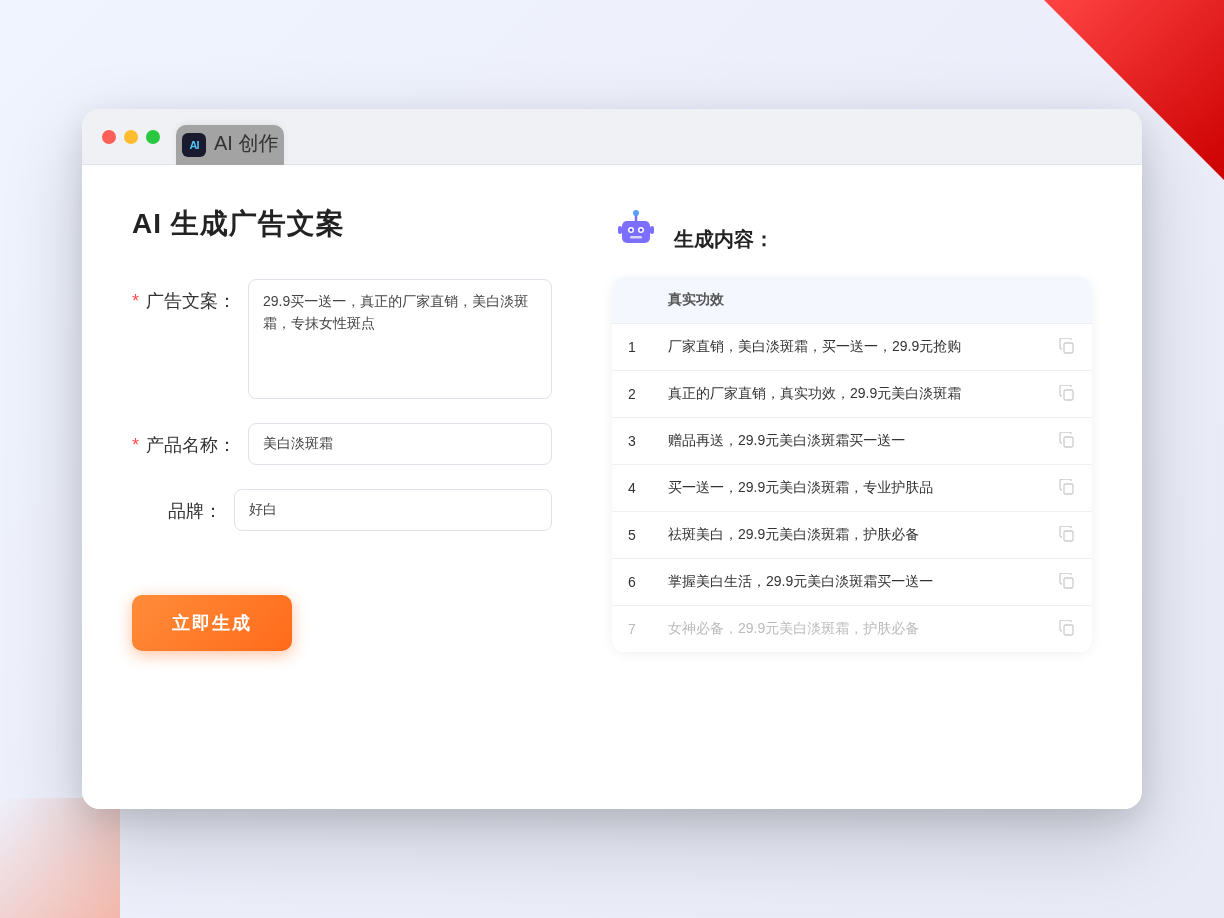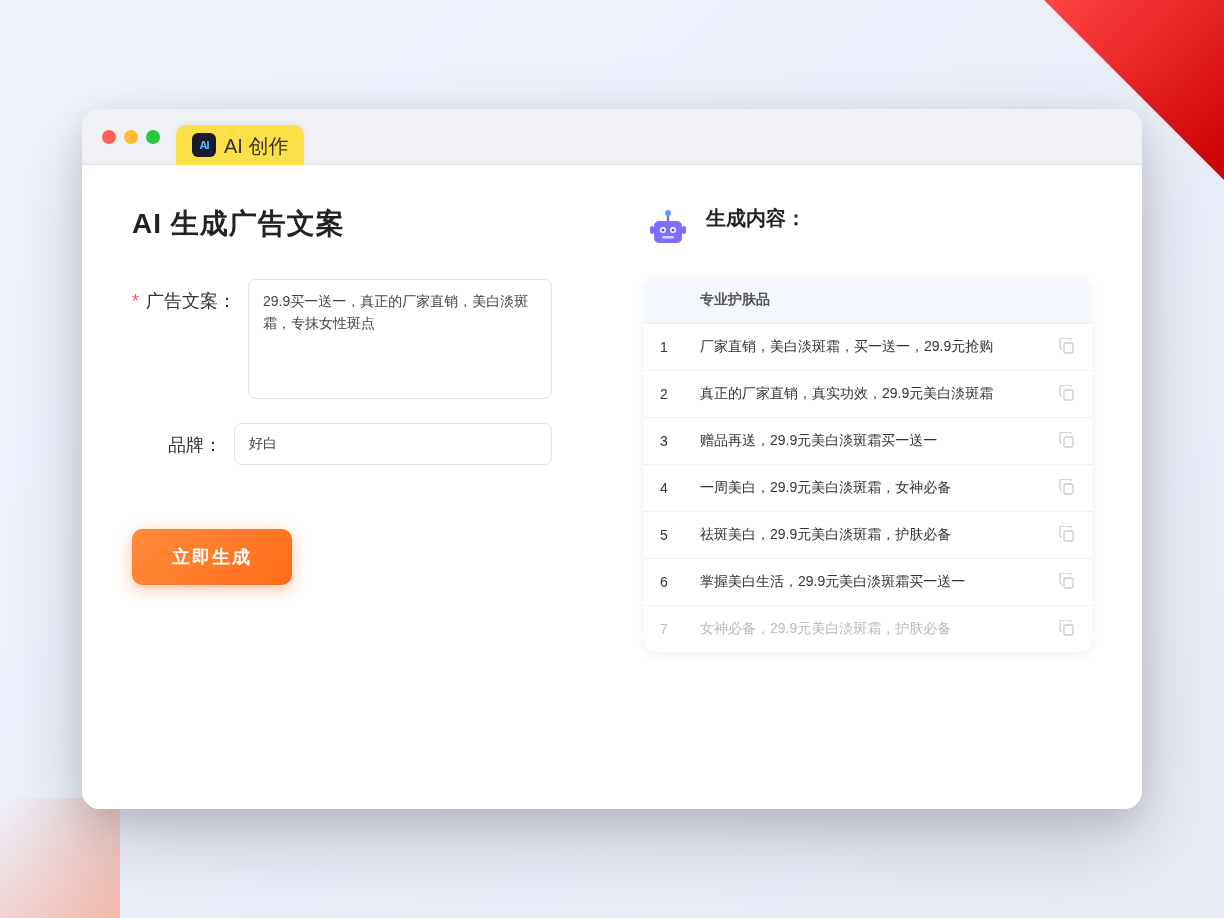--- a/index.html
+++ b/index.html
@@ -67,25 +67,25 @@
       width: 14px;
       height: 14px;
       border-radius: 50%;
     }
     .control-close { background: #ff5f57; }
     .control-minimize { background: #febc2e; }
     .control-maximize { background: #28c840; }
 
     .tab {
       display: flex;
-      align-items: flex-start;
+      align-items: flex-end;
       gap: 8px;
-      background: #fde047;
+      background: #a3a3a3;
       border-radius: 10px 10px 0 0;
-      padding: 8px 16px;
+      padding: 8px 6px;
       height: 40px;
       margin-top: 16px;
       box-shadow: 0 -2px 6px rgba(0,0,0,0.06);
     }
     .tab-icon {
       width: 24px;
       height: 24px;
       background: #1a1a2e;
       border-radius: 6px;
       display: flex;
@@ -100,21 +100,21 @@
       color: #333;
       font-weight: 500;
     }
 
     
     .main-content {
       display: flex;
       height: calc(100% - 56px);
       background: #ffffff;
       padding: 40px 50px;
-      gap: 92px;
+      gap: 60px;
     }
 
     
     .left-panel {
       flex: 0 0 420px;
     }
     .page-title {
       font-size: 28px;
       font-weight: 700;
       color: #222;
@@ -174,21 +174,21 @@
       font-family: Liberation Serif, serif;
       box-shadow: 0 4px 16px rgba(255,107,26,0.4);
     }
 
     
     .right-panel {
       flex: 1;
     }
     .result-header {
       display: flex;
-      align-items: flex-start;
+      align-items: flex-end;
       gap: 14px;
       margin-bottom: 24px;
     }
     .robot-icon {
       width: 48px;
       height: 48px;
       display: flex;
       align-items: center;
       justify-content: center;
     }
@@ -294,20 +294,27 @@
       
       <div class="form-group">
         <label class="form-label">
           <span class="required-star">*</span>
           <span>广告文案：</span>
         </label>
         <textarea class="form-input form-textarea" style="">29.9买一送一，真正的厂家直销，美白淡斑霜，专抹女性斑点</textarea>
       </div>
 
       
+      <div class="form-group">
+        <label class="form-label">
+          <span class="required-star">*</span>
+          <span>产品名称：</span>
+        </label>
+        <input type="text" class="form-input form-input-single" value="美白淡斑霜" style="">
+      </div>
 
       
       <div class="form-group">
         <label class="form-label">
           <span>品牌：</span>
         </label>
         <input type="text" class="form-input form-input-single" value="好白" style="">
       </div>
 
       <button class="generate-btn">立即生成</button>
@@ -335,21 +342,21 @@
             <rect x="38" y="21" width="4" height="8" rx="2" fill="#7c6fff"></rect>
           </svg>
         </div>
         <span class="result-title">生成内容：</span>
       </div>
 
       <table class="results-table">
         <thead>
           <tr>
             <th class="th-num"></th>
-            <th class="th-text">专业护肤品</th>
+            <th class="th-text">真实功效</th>
             <th class="th-copy"></th>
           </tr>
         </thead>
         <tbody id="results-tbody">
         <tr>
               <td class="row-num">1</td>
               <td class="row-text">厂家直销，美白淡斑霜，买一送一，29.9元抢购</td>
               <td class="copy-icon-cell"><span class="copy-icon">
                   <svg width="16" height="16" viewBox="0 0 16 16" fill="none" xmlns="http://www.w3.org/2000/svg">
       <rect x="5" y="5" width="9" height="10" rx="1.5" stroke="#ccc" stroke-width="1.3"></rect>
@@ -372,21 +379,21 @@
               <td class="row-text">赠品再送，29.9元美白淡斑霜买一送一</td>
               <td class="copy-icon-cell"><span class="copy-icon">
                   <svg width="16" height="16" viewBox="0 0 16 16" fill="none" xmlns="http://www.w3.org/2000/svg">
       <rect x="5" y="5" width="9" height="10" rx="1.5" stroke="#ccc" stroke-width="1.3"></rect>
       <path d="M3 11H2.5A1.5 1.5 0 011 9.5v-8A1.5 1.5 0 012.5 0h8A1.5 1.5 0 0112 1.5V2" stroke="#ccc" stroke-width="1.3"></path>
     </svg>
                 </span></td>
             </tr>
             <tr>
               <td class="row-num">4</td>
-              <td class="row-text">一周美白，29.9元美白淡斑霜，女神必备</td>
+              <td class="row-text">买一送一，29.9元美白淡斑霜，专业护肤品</td>
               <td class="copy-icon-cell"><span class="copy-icon">
                   <svg width="16" height="16" viewBox="0 0 16 16" fill="none" xmlns="http://www.w3.org/2000/svg">
       <rect x="5" y="5" width="9" height="10" rx="1.5" stroke="#ccc" stroke-width="1.3"></rect>
       <path d="M3 11H2.5A1.5 1.5 0 011 9.5v-8A1.5 1.5 0 012.5 0h8A1.5 1.5 0 0112 1.5V2" stroke="#ccc" stroke-width="1.3"></path>
     </svg>
                 </span></td>
             </tr>
             <tr>
               <td class="row-num">5</td>
               <td class="row-text">祛斑美白，29.9元美白淡斑霜，护肤必备</td>

